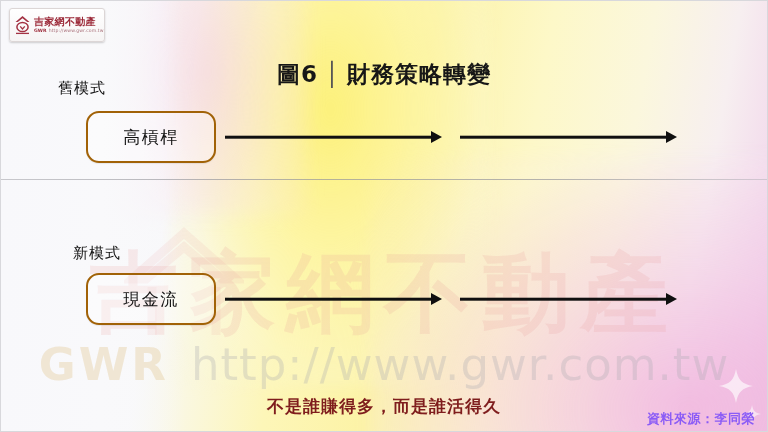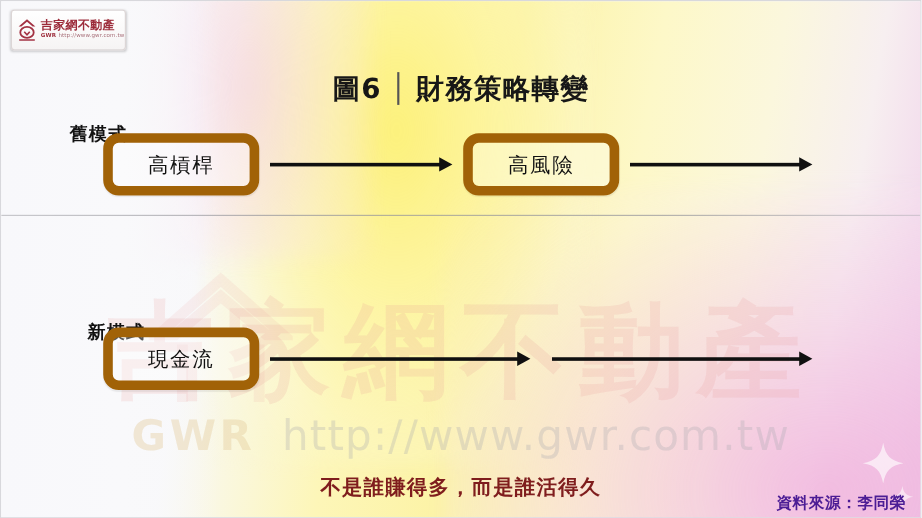--- a/index.html
+++ b/index.html
@@ -83,21 +83,21 @@
     position:absolute;
     left:16%; top:52%;
     width:120px; height:118px;
     pointer-events:none;
     opacity:.30;
   }
   .wm-url{
     position:absolute;
     left:50%; top:84.5%;
     transform:translate(-50%,-50%);
-    font-size:35px;
+    font-size:45px;
     color:rgba(170,170,175,0.30);
     white-space:nowrap;
     letter-spacing:1px;
     pointer-events:none;
   }
   .wm-url .gwr{
     color:rgba(226,200,150,0.38);
     font-weight:700;
     letter-spacing:3px;
     margin-right:22px;
@@ -168,45 +168,44 @@
         rgba(160,160,166,.55) 0%,
         rgba(150,150,156,.70) 30%,
         rgba(150,150,156,.70) 72%,
         rgba(170,170,176,.45) 100%);
   }
 
   
   .row-label{
     position:absolute;
     font-size:15px;
-    font-weight:700;
+    font-weight:400;
     color:#121212;
     letter-spacing:1px;
     white-space:nowrap;
-    margin-top:24px;
   }
   .row-label.old{ left:57px; top:78px; }
   .row-label.new{ left:72px; top:243px; }
 
   .flow{
     position:absolute;
     left:85px;
     width:600px;
     height:52px;
     display:flex;
     align-items:center;
   }
   .flow.old{ top:110px; }
   .flow.new{ top:272px; }
 
   .node{
     width:130px;
     height:52px;
     flex:0 0 130px;
-    border:8px solid #a16207;
+    border:2px solid #a16207;
     border-radius:13px;
     background:rgba(255,255,255,0.30);
     display:flex;
     align-items:center;
     justify-content:center;
     font-size:17px;
     font-weight:500;
     color:#111;
     letter-spacing:1.5px;
     box-shadow:0 1px 1px rgba(0,0,0,.07);
@@ -246,21 +245,21 @@
     font-weight:700;
     color:#7f1d1d;
     letter-spacing:1px;
     white-space:nowrap;
   }
   .source{
     position:absolute;
     right:12px; top:409px;
     font-size:13px;
     font-weight:700;
-    color:#4c1d95;
+    color:#8b5cf6;
     letter-spacing:.5px;
     white-space:nowrap;
   }
 </style>
 </head>
 <body>
 
 <div id="stage">
 
   <div class="bg-base"></div>
@@ -303,21 +302,20 @@
   <div class="title">
     <span>圖6</span><span class="sep">│</span><span>財務策略轉變</span>
   </div>
 
   <div class="divider"></div>
 
   <div class="row-label old">舊模式</div>
   <div class="flow old">
     <div class="node">高槓桿</div>
     <div class="arrow"></div>
-    <div class="node">高風險</div>
     <div class="arrow"></div>
   </div>
 
   <div class="row-label new">新模式</div>
   <div class="flow new">
     <div class="node">現金流</div>
     <div class="arrow"></div>
     <div class="arrow"></div>
   </div>
 

